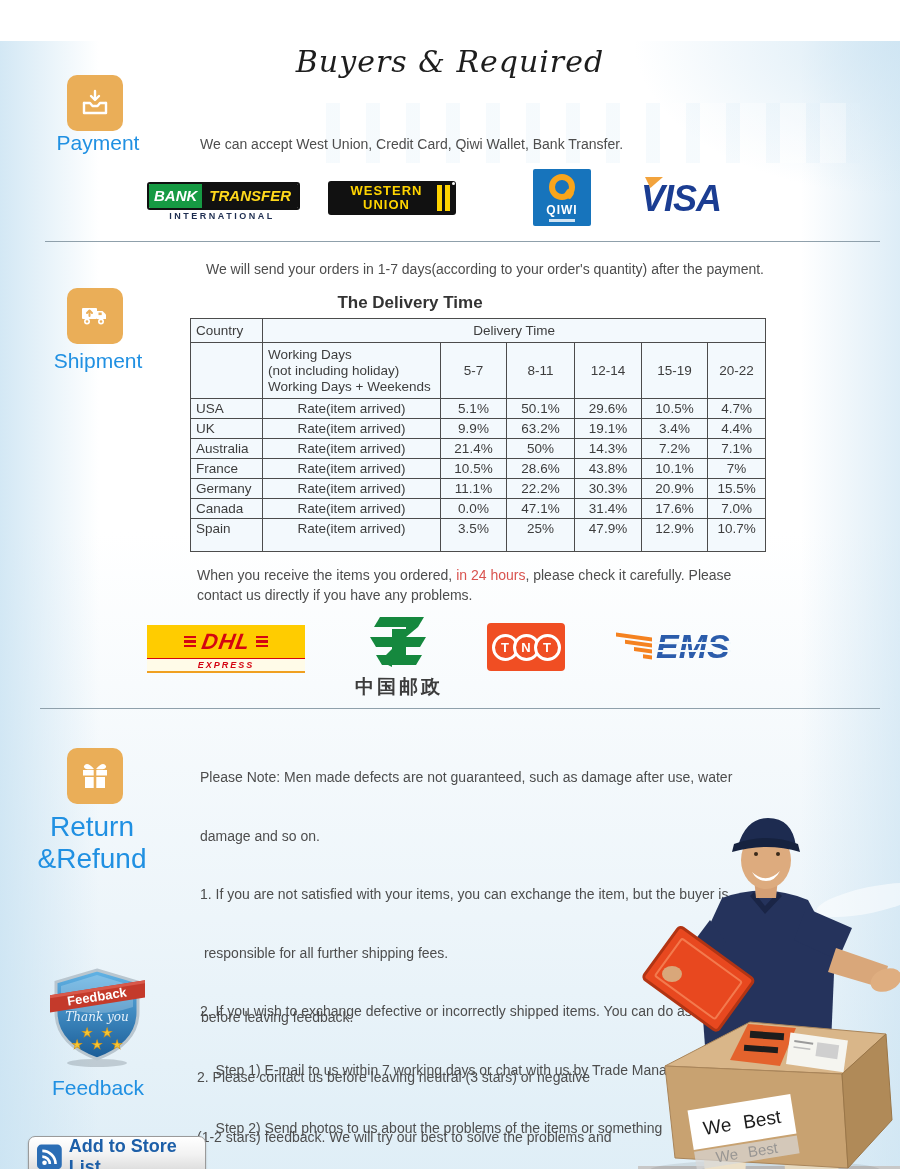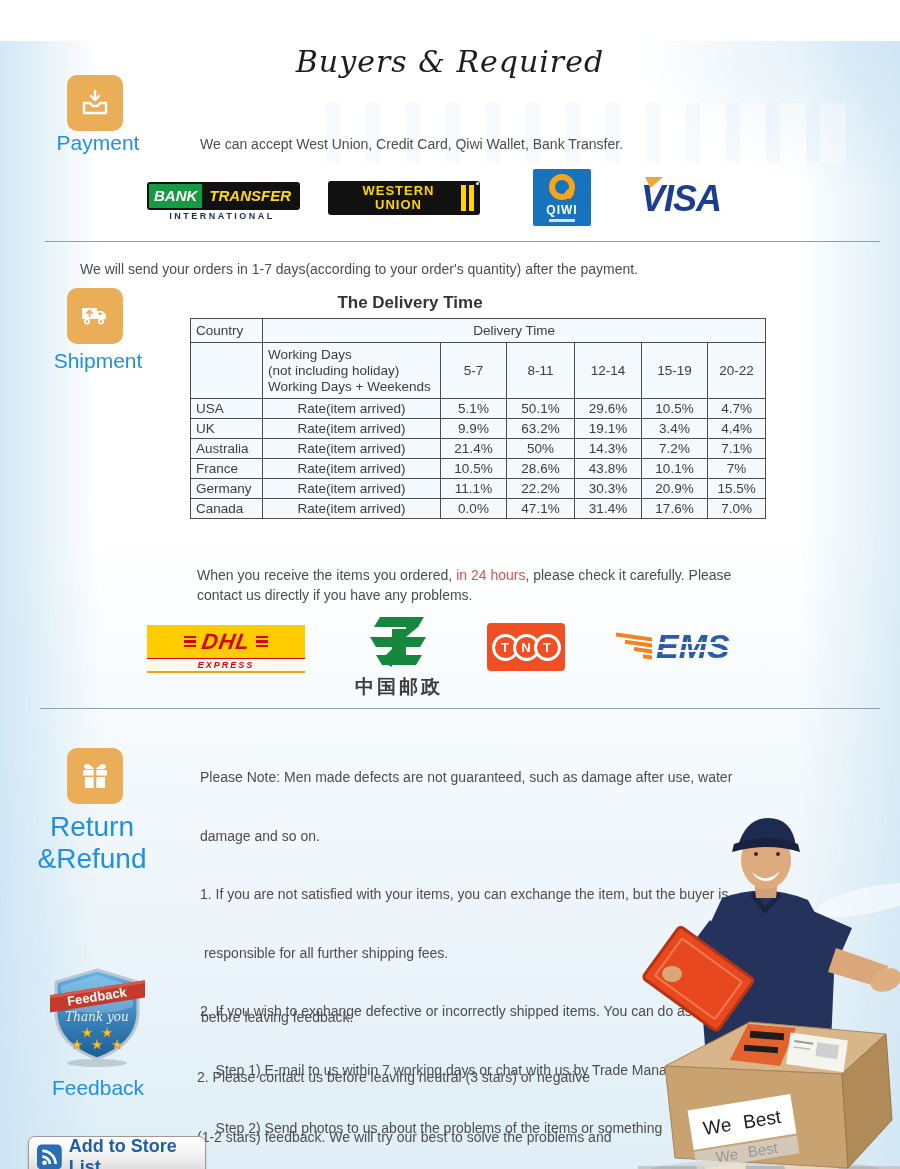--- a/index.html
+++ b/index.html
@@ -19,21 +19,21 @@
   .sec-label{color:#2090e2;font-size:21px;text-align:center}
   .divider{height:1px;background:#8fa0ab}
   .body-text{font-size:14px;line-height:19.5px;color:#4d4d4d}
   .pre{white-space:pre}
   
   .bt{left:147px;top:141px;width:150px;text-align:center}
   .bt-box{display:inline-flex;border:2px solid #101010;border-radius:3px;overflow:hidden;font-style:italic;font-weight:bold;font-size:15px;line-height:22px}
   .bt-bank{background:#169a43;color:#fff;padding:1px 5px}
   .bt-transfer{background:#111;color:#ffd91c;padding:1px 7px}
   .bt-sub{font-size:9px;font-weight:bold;letter-spacing:2.5px;color:#1d2d50;margin-top:1px}
-  .wu{left:328px;top:140px;width:152px;height:34px;background:#111;border-radius:3px;display:flex;align-items:center;padding:2px 6px 2px 8px}
+  .wu{left:328px;top:140px;width:128px;height:34px;background:#111;border-radius:3px;display:flex;align-items:center;padding:2px 6px 2px 8px}
   .wu-text{flex:1;color:#ffd400;font-weight:bold;font-size:13px;line-height:14px;text-align:center;letter-spacing:1px}
   .wu-bars{display:flex;gap:3px;height:26px}
   .wu-bars i{display:block;width:5px;height:100%;background:#ffd400}
   .wu-reg{position:absolute;right:1px;top:1px;width:3px;height:3px;border-radius:50%;background:#fff}
   .qiwi{left:533px;top:128px;width:58px;height:57px;background:#1774bc;border-radius:2px;display:flex;flex-direction:column;align-items:center;justify-content:center}
   .qiwi-q{width:26px;height:26px;border:6px solid #f8a51b;border-radius:50%;position:relative}
   .qiwi-q::after{content:"";position:absolute;right:-4px;bottom:-4px;width:8px;height:8px;background:#f8a51b;border-radius:2px;transform:rotate(35deg)}
   .qiwi-name{color:#fff;font-weight:bold;font-size:12px;letter-spacing:1px;margin-top:3px}
   .qiwi-sub{width:26px;height:3px;background:rgba(255,255,255,.8);margin-top:2px}
   .visa{left:641px;top:138px;width:130px;height:40px}
@@ -127,21 +127,21 @@
     <span class="qiwi-sub"></span>
   </div>
 
   <div class="abs visa">
     <span class="visa-flag"></span>
     <span class="visa-text">VISA</span>
   </div>
 
   <div class="abs divider" style="left:45px;top:200px;width:835px"></div>
 
-  <div class="abs body-text" style="left:80px;top:219px;width:810px;text-align:left">We will send your orders in 1-7 days(according to your order's quantity) after the payment.</div>
+  <div class="abs body-text" style="left:80px;top:219px;width:810px;text-align:center">We will send your orders in 1-7 days(according to your order's quantity) after the payment.</div>
 
   <div class="abs sec-icon" style="left:67px;top:247px">
     <svg width="34" height="34" viewBox="0 0 34 34">
       <rect x="4" y="9" width="15" height="11" rx="1" fill="#fff"></rect>
       <g stroke="#eaae58" stroke-width="2" fill="none" stroke-linecap="round" stroke-linejoin="round">
         <path d="M11.5 17 v-5"></path>
           <path d="M9 14 l2.5 -2.5 2.5 2.5"></path>
       </g>
       <path d="M19 12 h5.5 l3.5 3.5 V20 h-9 z" fill="#fff"></path>
       <rect x="20.5" y="13.5" width="3.2" height="2.6" fill="#eaae58"></rect>
@@ -229,20 +229,29 @@
       <td>15.5%</td>
     </tr>
     <tr class="dr">
       <td class="cell-country">Canada</td>
       <td>Rate(item arrived)</td>
       <td>0.0%</td>
       <td>47.1%</td>
       <td>31.4%</td>
       <td>17.6%</td>
       <td>7.0%</td>
+    </tr>
+    <tr class="last">
+      <td class="cell-country">Spain</td>
+      <td>Rate(item arrived)</td>
+      <td>3.5%</td>
+      <td>25%</td>
+      <td>47.9%</td>
+      <td>12.9%</td>
+      <td>10.7%</td>
     </tr>
   </tbody>
     </table>
 
   <div class="abs body-text" style="left:197px;top:524px;width:572px;line-height:20px">
     <span>When you receive the items you ordered, </span><span class="red">in 24 hours</span><span>, please check it carefully. Please contact us directly if you have any problems.</span>
   </div>
 
   <div class="abs dhl">
     <div class="dhl-box">

